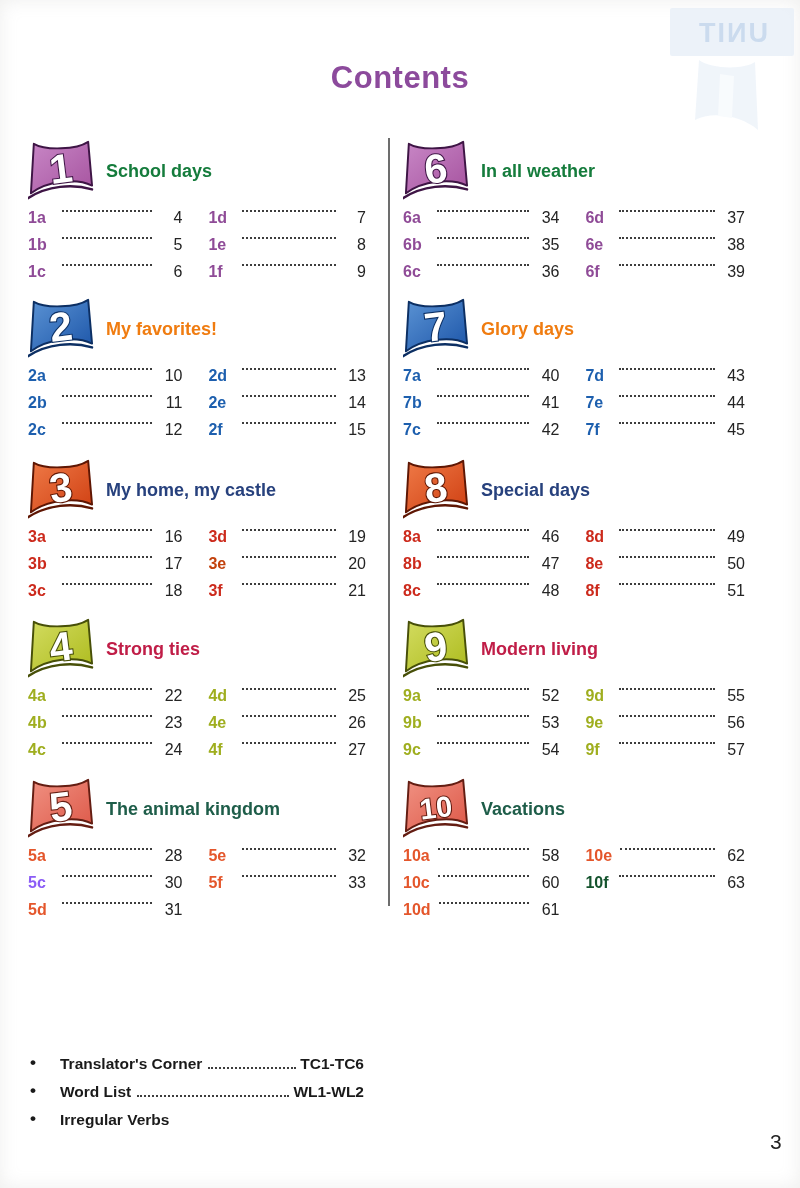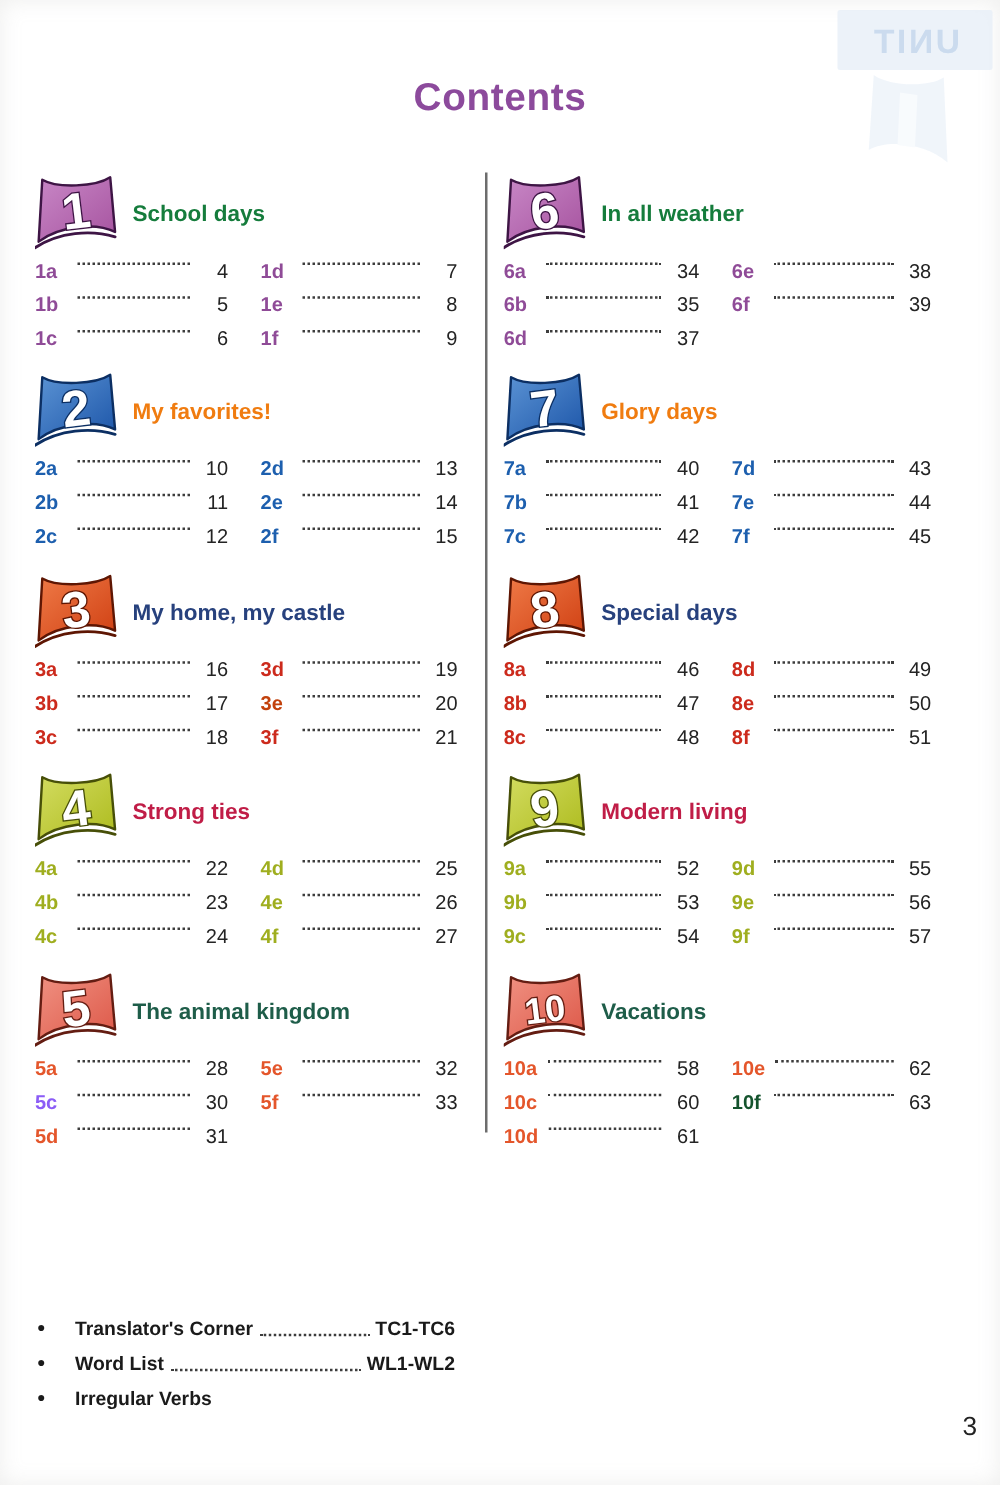--- a/index.html
+++ b/index.html
@@ -341,20 +341,25 @@
      <div class="entries">
           <div class="entry">
          <span class="lbl" style="color:#8f4b97">6a</span>
          <span class="dots"></span>
          <span class="pg">34</span>
        </div>
           <div class="entry">
          <span class="lbl" style="color:#8f4b97">6b</span>
          <span class="dots"></span>
          <span class="pg">35</span>
+       </div>
+          <div class="entry">
+         <span class="lbl" style="color:#8f4b97">6c</span>
+         <span class="dots"></span>
+         <span class="pg">36</span>
        </div>
           <div class="entry">
          <span class="lbl" style="color:#8f4b97">6d</span>
          <span class="dots"></span>
          <span class="pg">37</span>
        </div>
           <div class="entry">
          <span class="lbl" style="color:#8f4b97">6e</span>
          <span class="dots"></span>
          <span class="pg">38</span>

